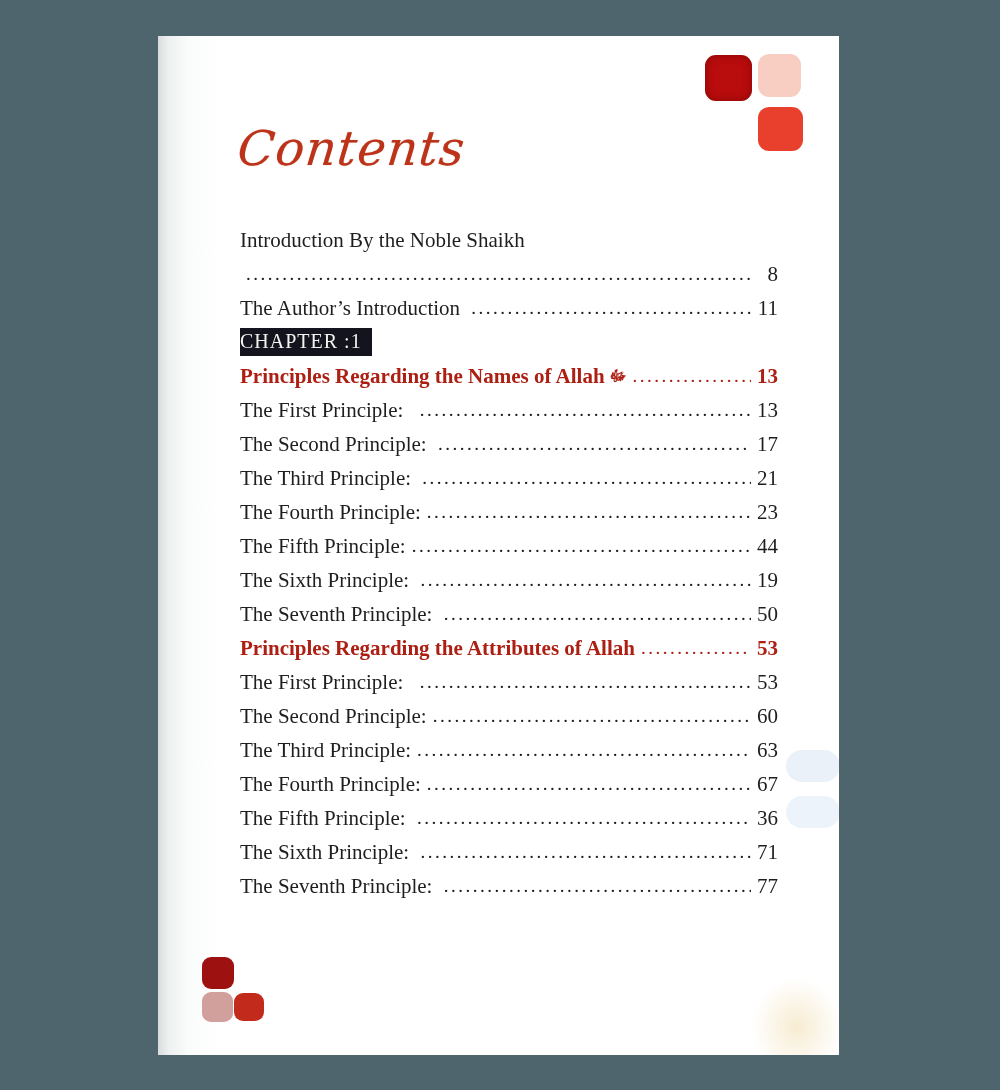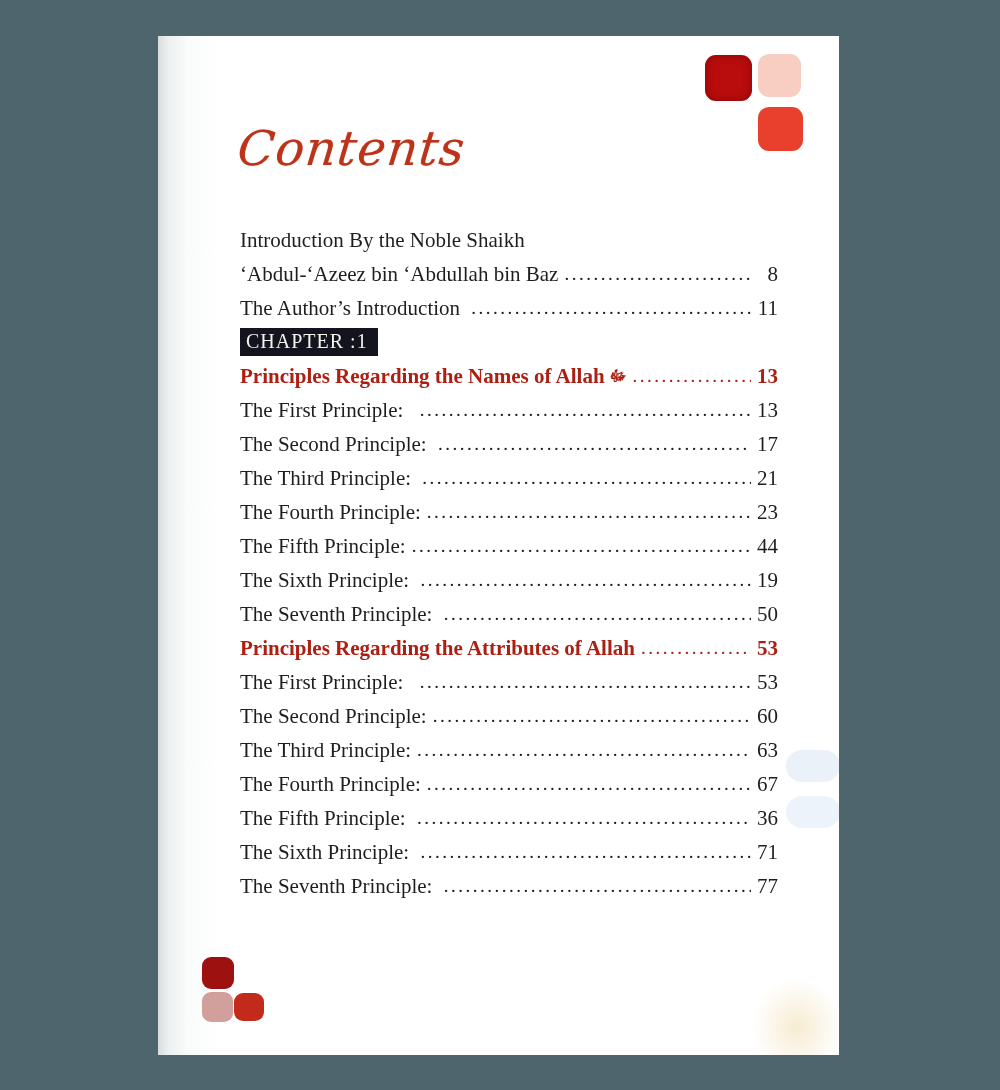--- a/index.html
+++ b/index.html
@@ -21,21 +21,21 @@
     text-shadow:0 0 1px rgba(160,40,10,.45);
   }
   .toc { position:absolute; left:82px; top:187px; width:538px; }
   .row {
     display:flex; align-items:flex-end; height:34px;
     font-size:21px; color:#1e1e1e; line-height:34px;
   }
   .row.chapter { align-items:center; }
   .chapter-badge {
     display:inline-block; background:#14141f; color:#f3f3ef;
-    font-size:20px; line-height:25px; padding:1px 10px 2px 6px;
+    font-size:20px; line-height:25px; padding:1px 10px 2px 0;
     letter-spacing:1px;
   }
   .section { color:#ac1f12; font-weight:bold; }
   .section .leader { font-weight:normal; }
   .label { white-space:pre; }
   .honorific {
     color:#ac1f12; font-size:15px; margin-left:5px; align-self:center;
     font-family:"DejaVu Sans", sans-serif; line-height:1;
   }
   .leader {
@@ -74,21 +74,20 @@
     <div class="title">Contents</div>
 
     <div class="toc" id="toc">
         <div class="row plain">
 
     <span class="label">Introduction By the Noble Shaikh</span>
 
   </div>
         <div class="row item">
 
-    <span class="label">‘Abdul-‘Azeez bin ‘Abdullah bin Baz</span>
 
     <span class="leader">............................................................................................................................................</span>
     <span class="pagenum">8</span>
   </div>
         <div class="row item">
 
     <span class="label">The Author’s Introduction </span>
 
     <span class="leader">............................................................................................................................................</span>
     <span class="pagenum">11</span>

